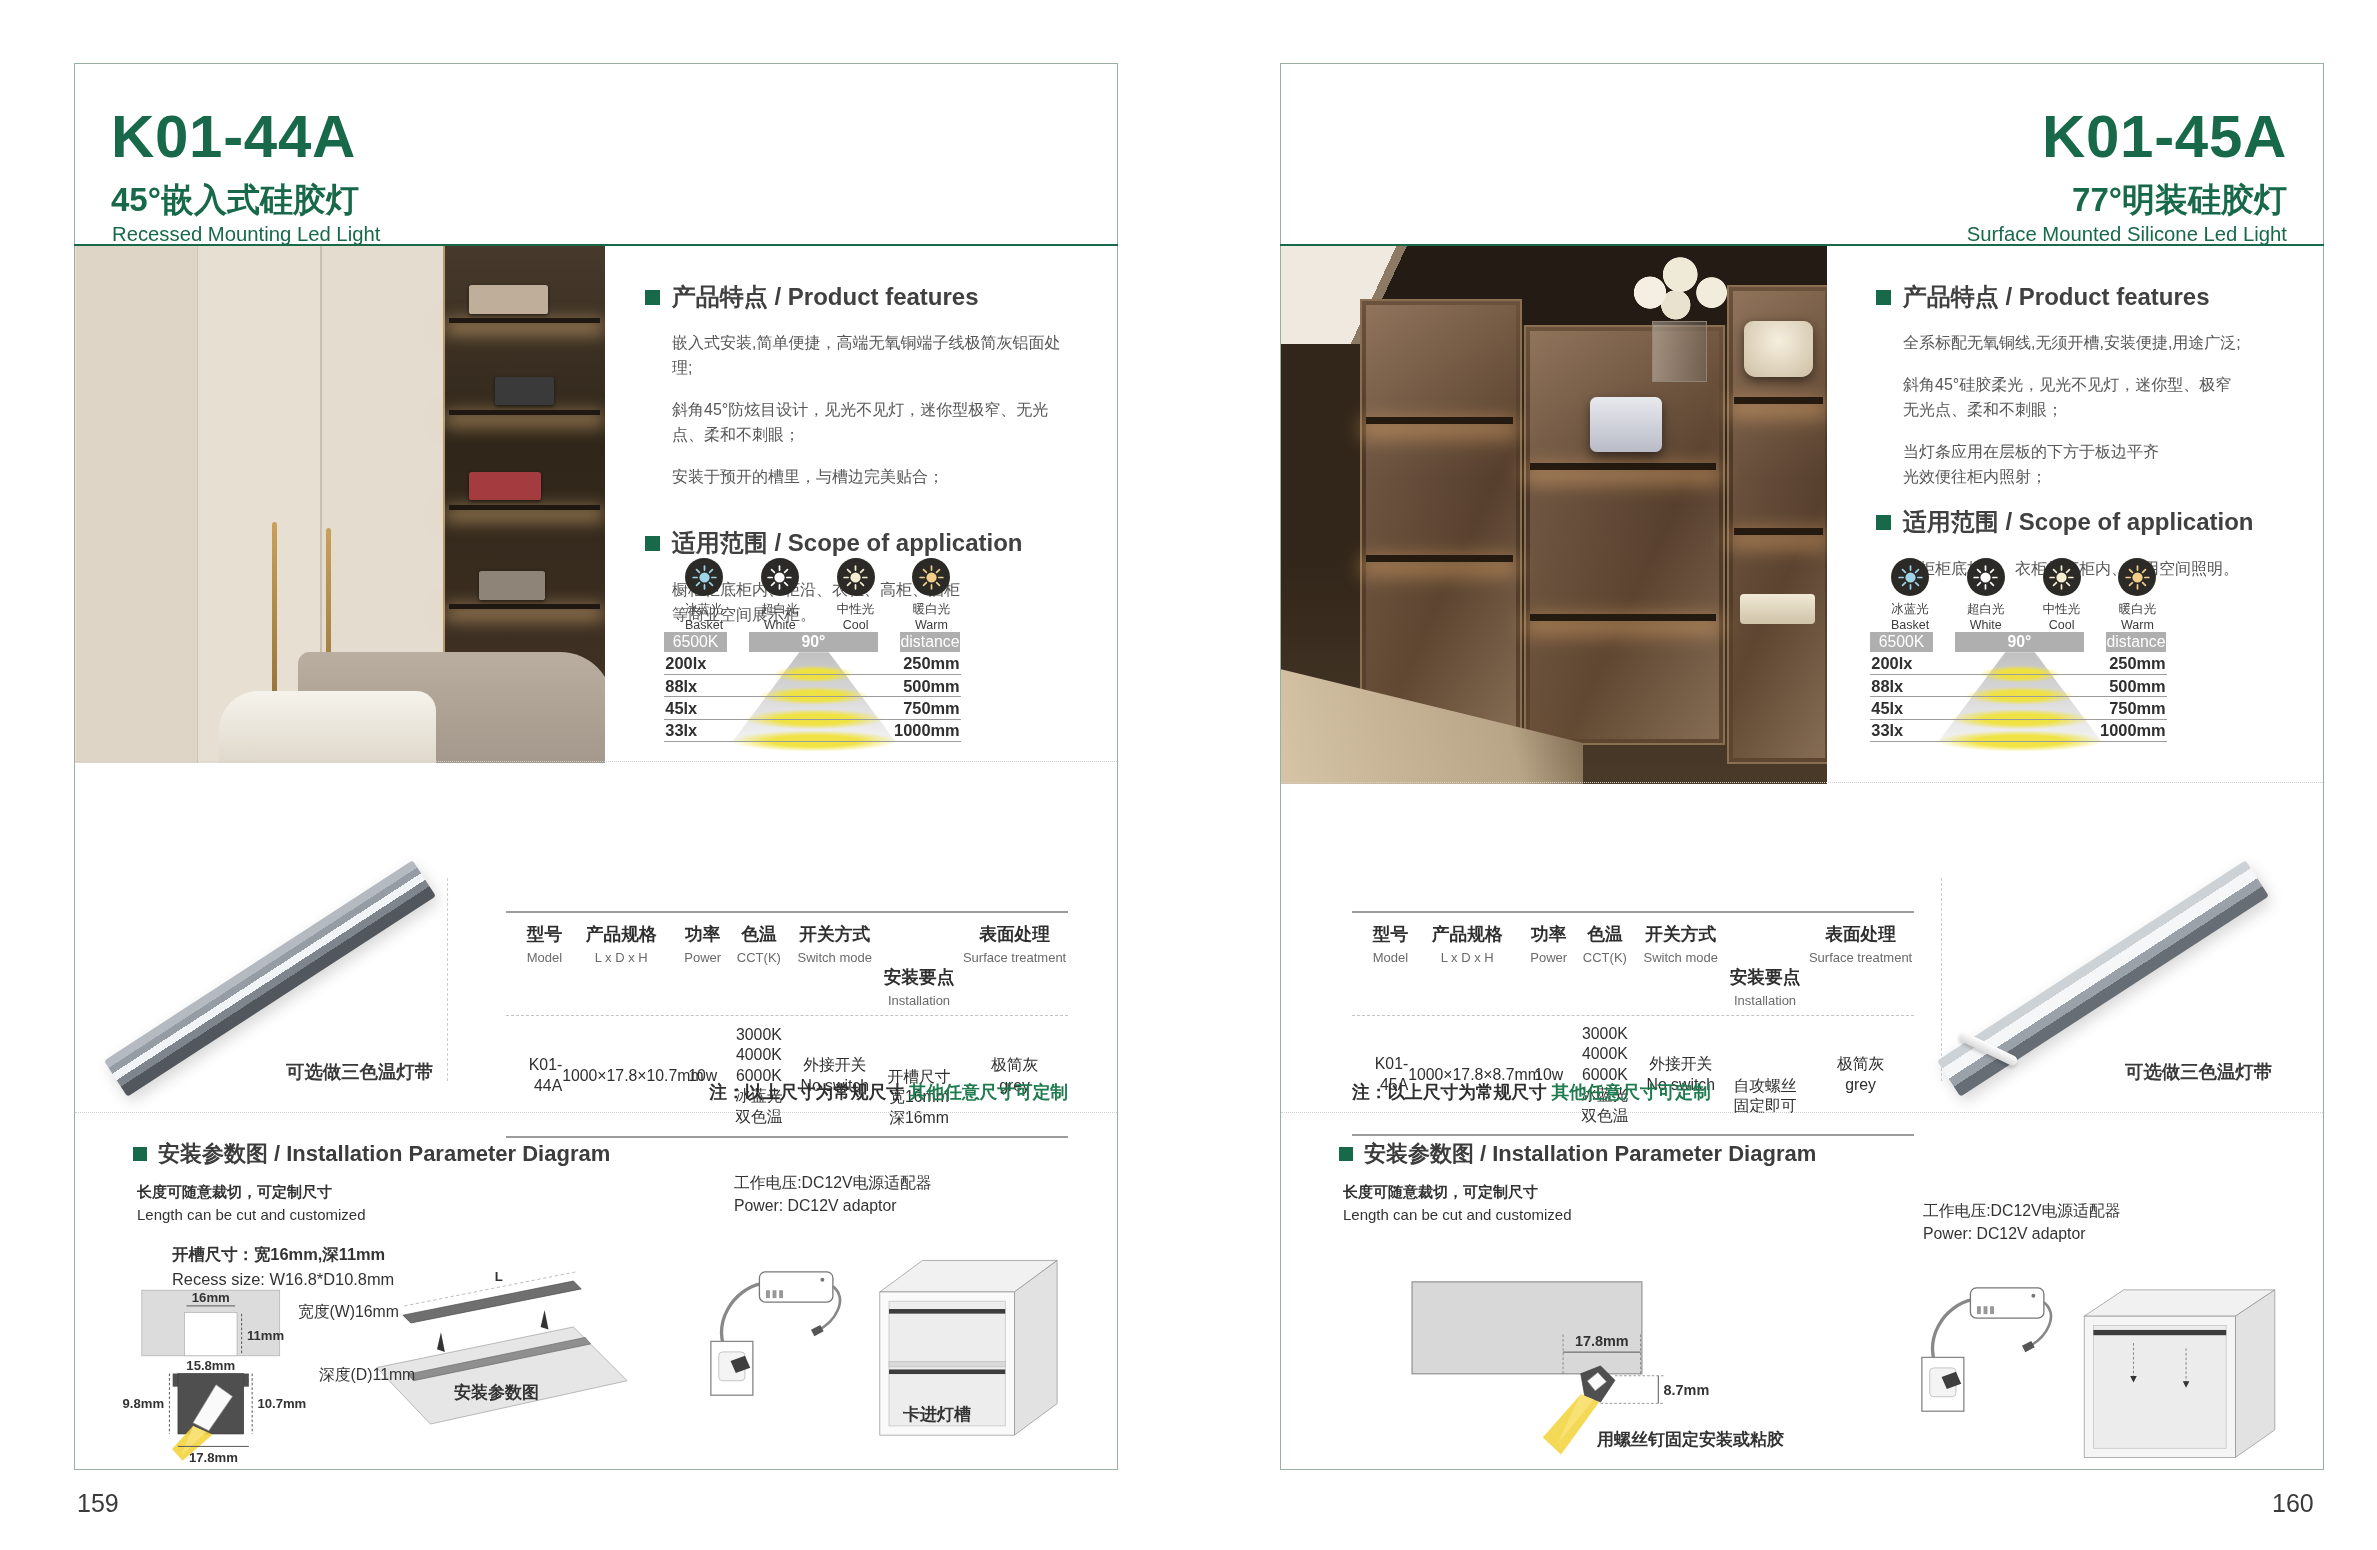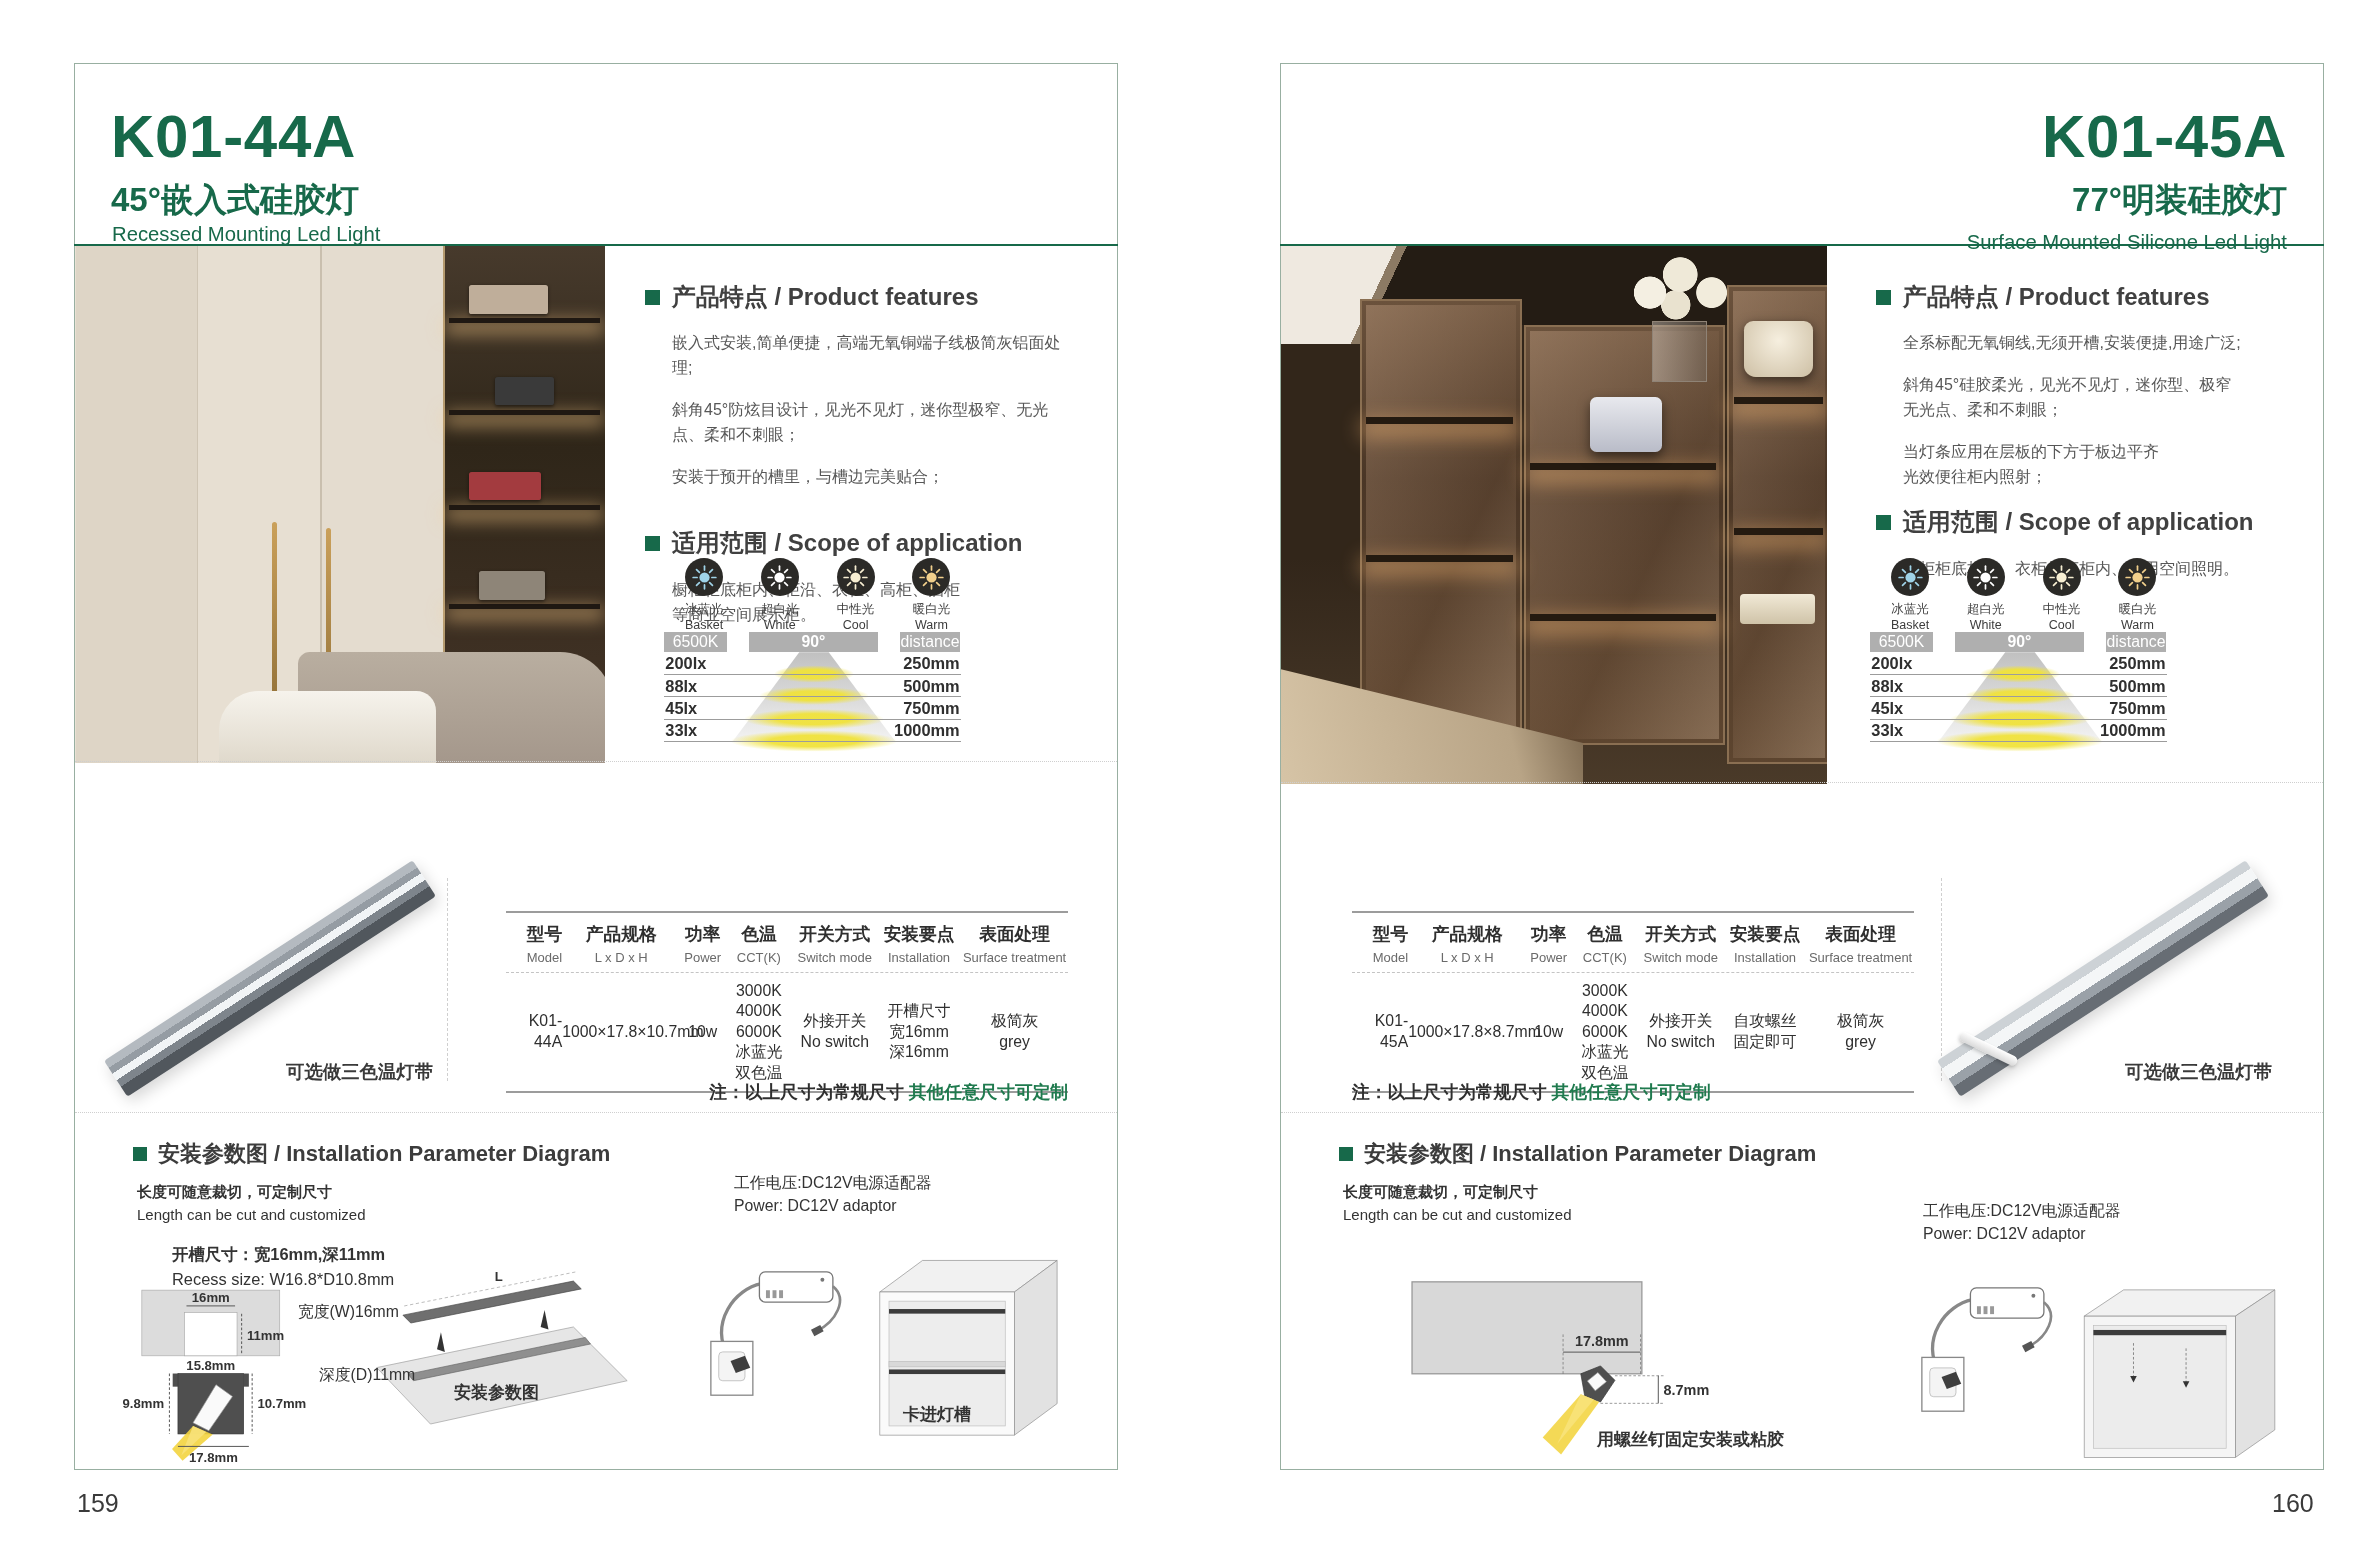--- a/index.html
+++ b/index.html
@@ -10,21 +10,21 @@
 
   
   .page{position:absolute;top:63px;width:1042px;height:1405px;border:1.3px solid #98afa1;background:#fff;}
   .pl{left:74px;} .pr{left:1280px;}
 
   
   .model{font-weight:bold;color:#17694a;font-size:60px;letter-spacing:0.7px;line-height:1;}
   .sub-cn{font-weight:bold;color:#17694a;font-size:33px;line-height:1;}
   .sub-en{color:#17694a;font-size:20.3px;line-height:1;}
   .pl .model{left:36px;top:43px;} .pl .sub-cn{left:36px;top:119px;} .pl .sub-en{left:37px;top:160px;}
-  .pr .model{right:36px;top:43px;text-align:right;} .pr .sub-cn{right:36px;top:119px;text-align:right;} .pr .sub-en{right:36px;top:168px;text-align:right;}
+  .pr .model{right:36px;top:43px;text-align:right;} .pr .sub-cn{right:36px;top:119px;text-align:right;} .pr .sub-en{right:36px;top:160px;text-align:right;}
   .rule{left:-1.3px;right:-1.3px;top:180px;border-top:2px solid #17694a;}
 
   
   .photo{top:182px;left:0;overflow:hidden;background:#d9d2c6;}
   .pl .photo{width:530px;height:517px;}
   .pr .photo{width:546px;height:538px;}
   
   .ph-wall{right:0;top:0;width:125px;height:100%;background:linear-gradient(180deg,#efe7da,#e3d6c4 55%,#d6c6b0);}
   .ph-doors{left:0;top:0;width:368px;height:100%;
     background:linear-gradient(90deg,#e9e1d4 0 1.3px,#ded5c6 1.3px 122px,#cfc5b4 122px 123px,#e7dfd2 123px 245px,#c9bfae 245px 247px,#e4dccf 247px 368px);}
@@ -115,21 +115,21 @@
   
   .spec{top:847px;width:562px;}
   .pl .spec{left:431px;} .pr .spec{left:71px;}
   .t-top{border-top:2.6px solid #9c9c9c;}
   .t-head{display:flex;padding:9.2px 0 6.6px 0;border-bottom:1.3px dashed #c4c4c4;}
   .th{text-align:center;}
   .th-cn{font-size:17.7px;font-weight:bold;color:#2f2f2f;}
   .th-en{font-size:13px;color:#6a6a6a;margin-top:3.9px;}
   .t-body{display:flex;align-items:center;padding:7.9px 0;border-bottom:2.6px solid #9c9c9c;}
   .td{font-size:15.8px;color:#2f2f2f;text-align:center;line-height:1.3;}
-  .c0{width:10%;text-align:right;} .c1{width:21%;} .c2{width:8%;} .c3{width:12%;} .c4{width:15%;} .c5{width:15%;} .c6{width:19%;}
+  .c0{width:10%;text-align:right;} .c1{width:21%;} .c2{width:8%;} .c3{width:12%;} .c4{width:15%;} .c5{width:15%;margin-top:43px;} .c6{width:19%;}
   .note{top:1016px;font-size:17.7px;font-weight:bold;color:#2f2f2f;}
   .pl .note{left:431px;width:562px;text-align:right;}
   .pr .note{left:71px;text-align:left;}
   .hl{color:#1f7a4e;}
 
   
   .inst-head{left:58px;top:1075px;display:flex;align-items:center;gap:10.5px;font-size:22px;font-weight:bold;color:#3c3c3c;}
   .inst-head .bullet{width:14.4px;height:14.4px;}
   .cut{left:62px;top:1117px;font-size:15px;line-height:1.5;color:#333;}
   .cut-cn{font-weight:bold;}

